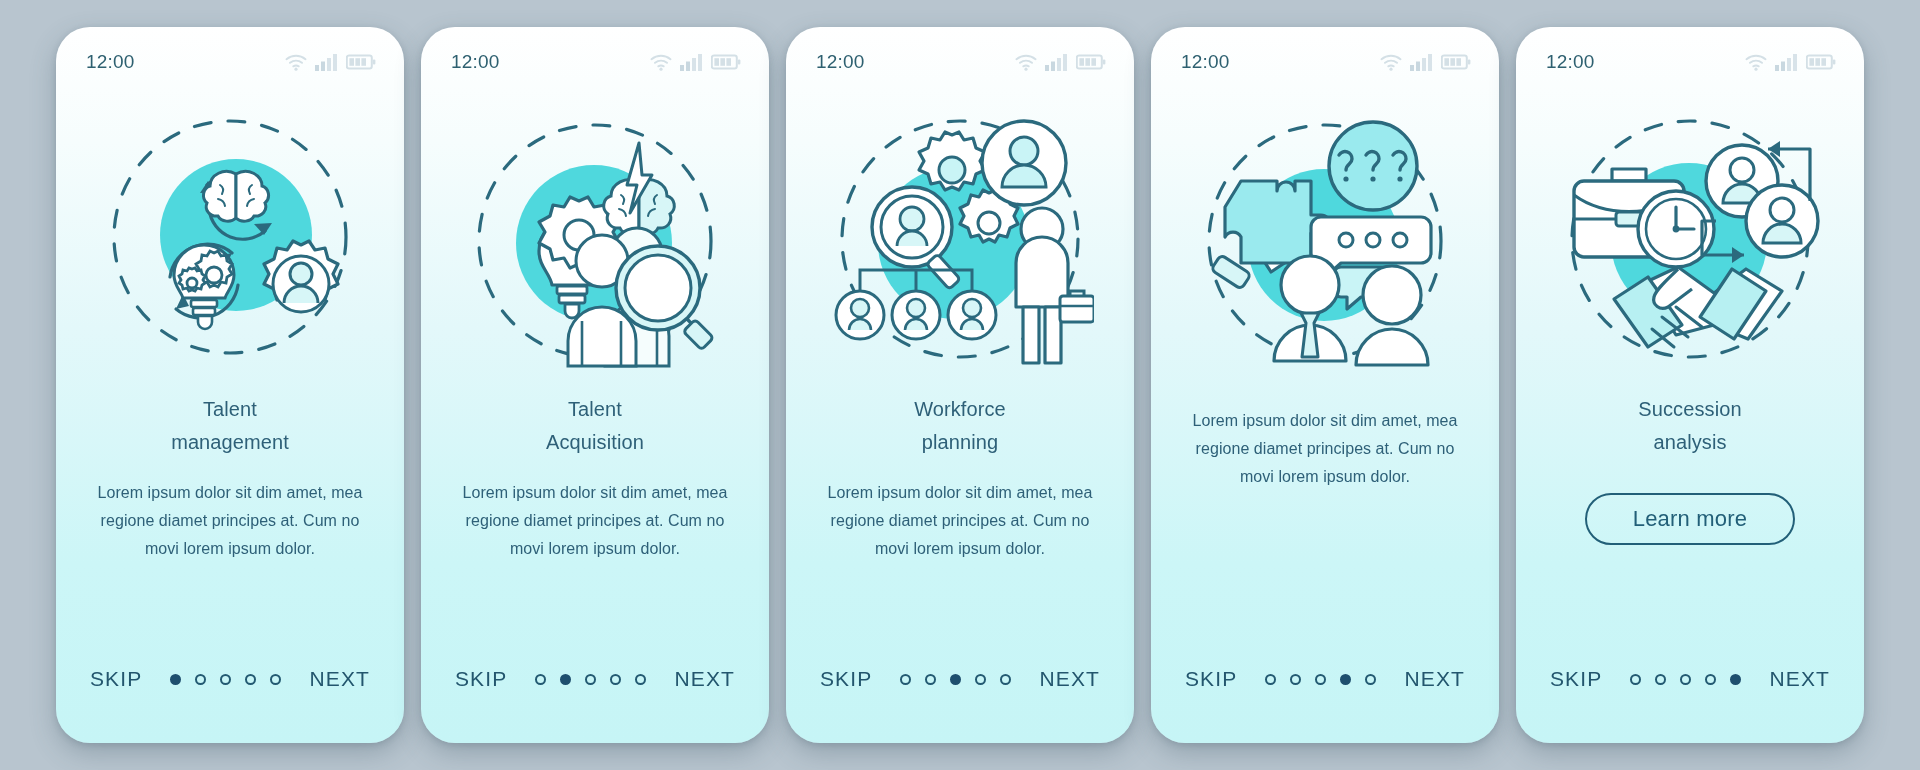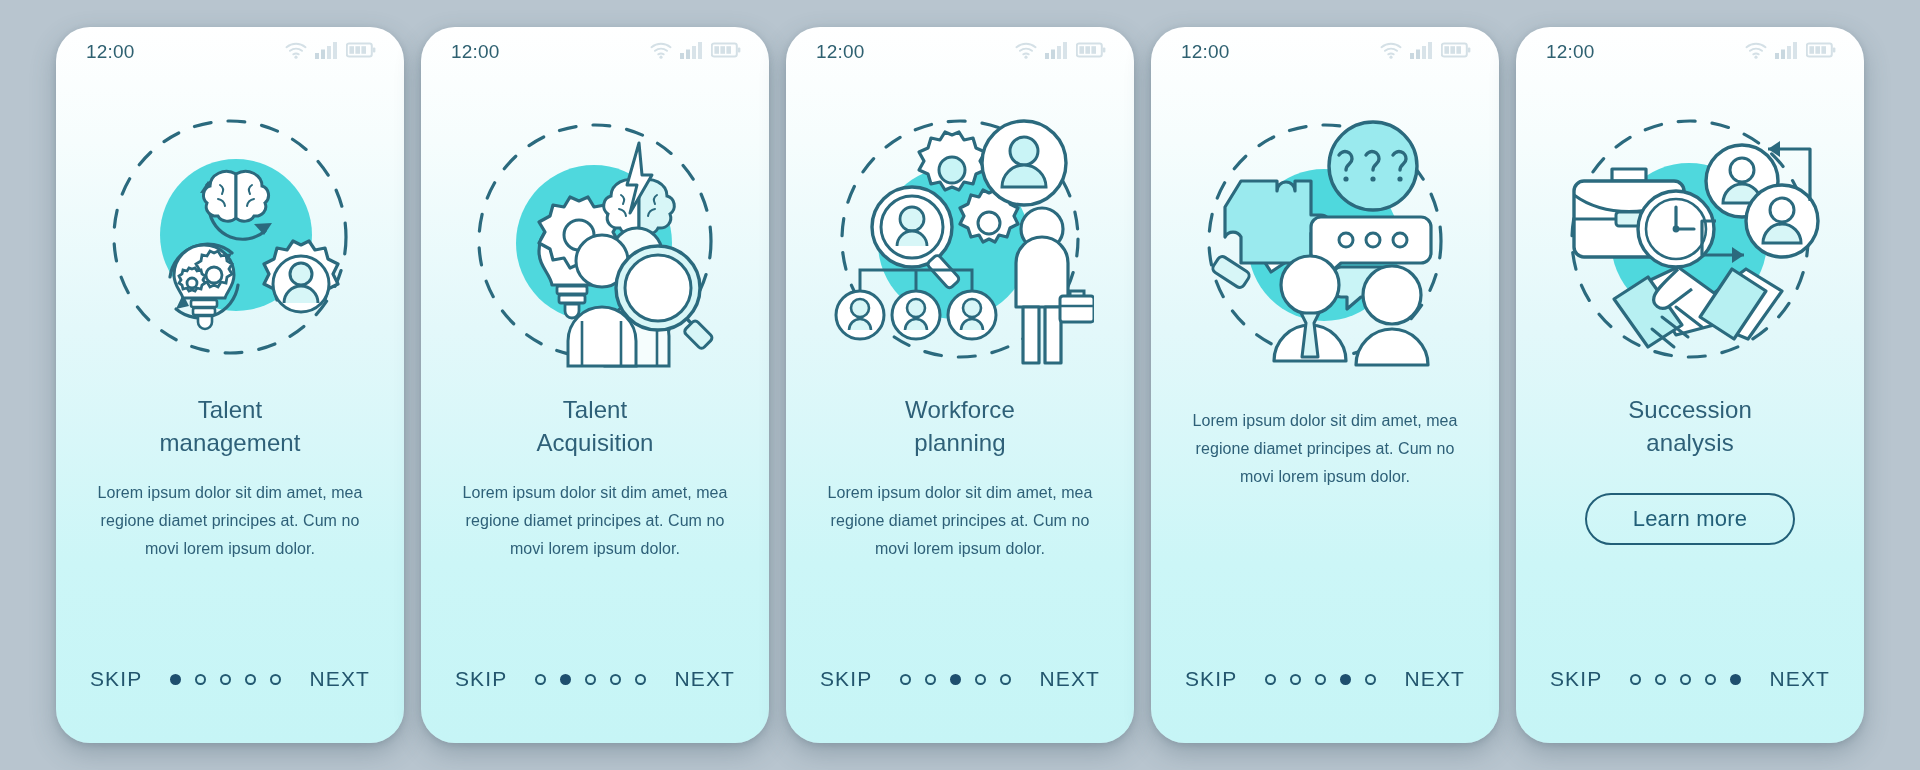--- a/index.html
+++ b/index.html
@@ -19,21 +19,21 @@
     border-radius:34px;
     background:linear-gradient(180deg,#ffffff 0%,#f6fdfd 16%,#e3f8fa 42%,#ccf6f7 75%,#c6f5f6 100%);
     box-shadow:0 10px 26px rgba(60,85,100,.30), 0 2px 6px rgba(60,85,100,.18);
     overflow:hidden;
     display:flex;flex-direction:column;
     flex:0 0 auto;
   }
   
   .statusbar{
     height:56px;flex:0 0 auto;
-    display:flex;align-items:flex-start;justify-content:space-between;
+    display:flex;align-items:center;justify-content:space-between;
     padding:14px 28px 0 30px;
     box-sizing:border-box;
   }
   .clock{
     font-size:19px;color:#2e6070;letter-spacing:.2px;
     font-family:"Liberation Sans", sans-serif;
   }
   .sysicons{display:flex;align-items:flex-end;gap:7px;}
   .sysicons svg{display:block;}
   
@@ -44,21 +44,21 @@
     padding-top:4px;
   }
   .illu-wrap svg{display:block;}
   
   .content{
     flex:1 1 auto;
     display:flex;flex-direction:column;align-items:center;
     padding:0 26px;box-sizing:border-box;
   }
   .title{
-    font-size:24px;line-height:33px;color:#2e6078;
+    font-size:20px;line-height:33px;color:#2e6078;
     text-align:center;font-weight:400;margin:6px 0 0;
     letter-spacing:.1px;
     white-space:pre-line;
   }
   .desc{
     font-size:16px;line-height:28px;color:#2e6078;
     text-align:center;margin:20px 0 0;font-weight:400;
     letter-spacing:.05px;
     max-width:300px;
   }

